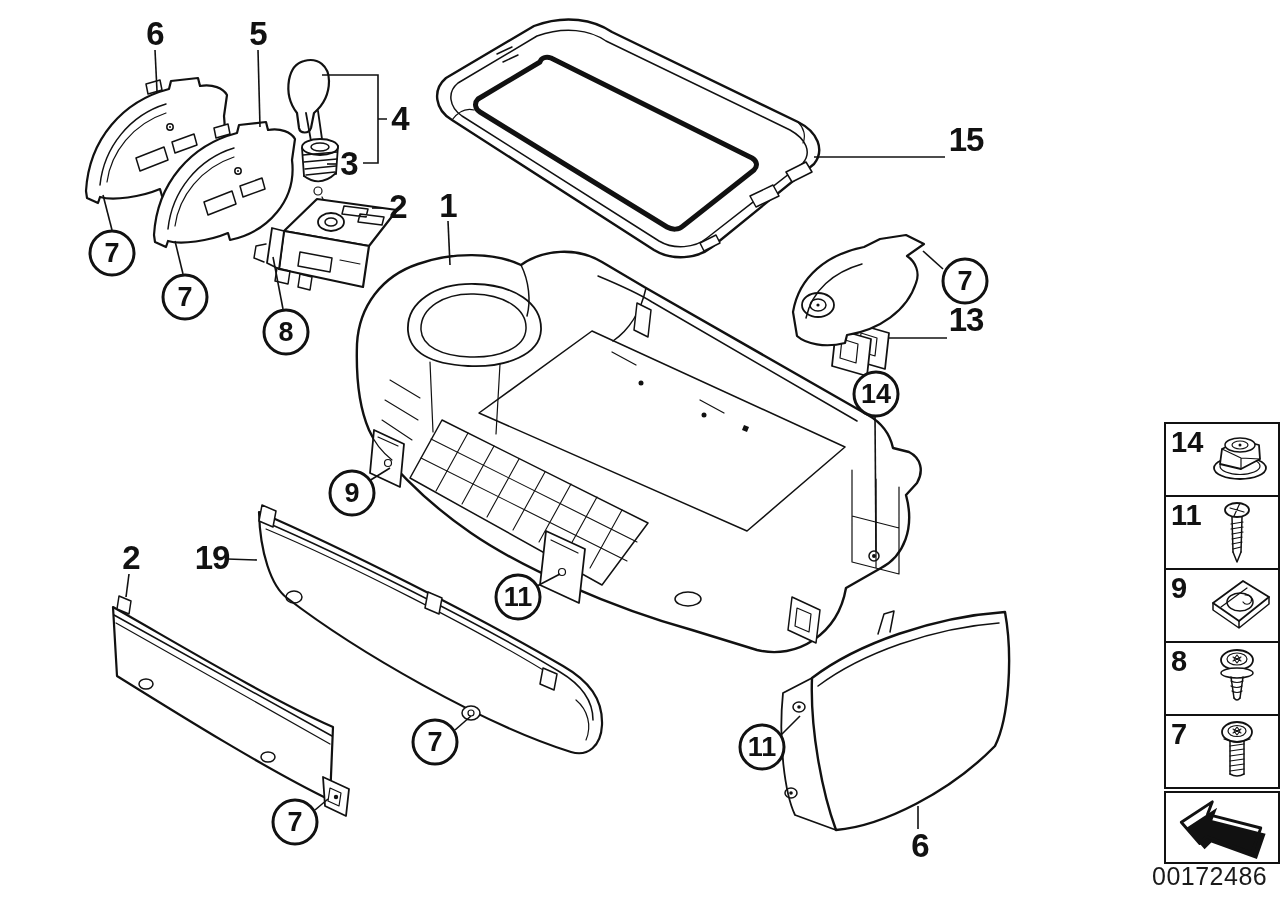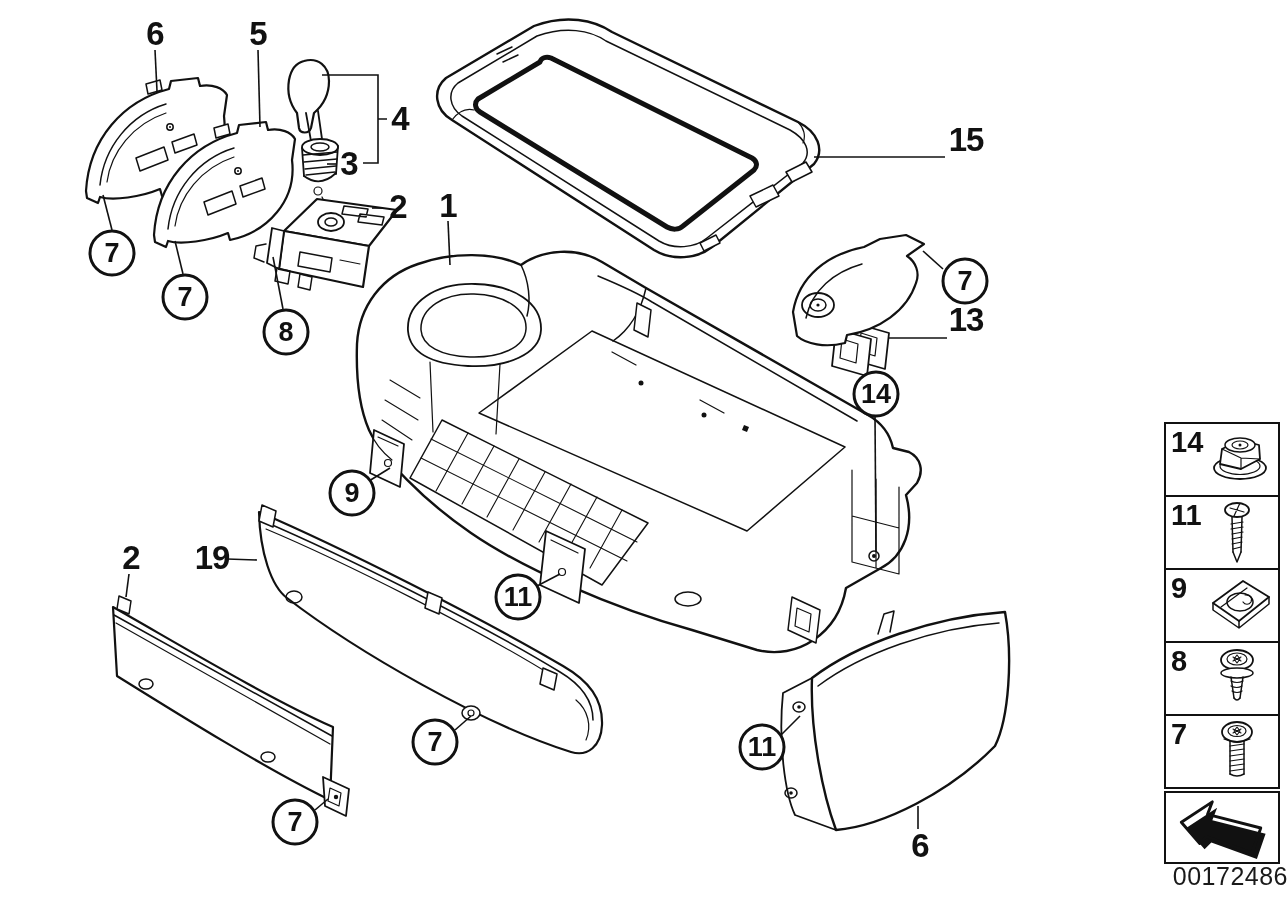--- a/index.html
+++ b/index.html
@@ -19,21 +19,21 @@
           border:3px solid #111;border-radius:50%;background:#fff;display:flex;
           align-items:center;justify-content:center;font-weight:700;font-size:27px}
   
   .legend{position:absolute;left:1164px;top:422px;width:112px;border:2px solid #111;background:#fff}
   .lg-row{height:71px;border-bottom:2px solid #111;display:flex;align-items:flex-start}
   .lg-row:last-child{border-bottom:none}
   .lg-num{font-weight:700;font-size:29px;padding:2px 0 0 5px;width:38px;flex:none}
   .lg-ic{margin-top:3px}
   .arrowbox{position:absolute;left:1164px;top:791px;width:112px;height:69px;border:2px solid #111;
             display:flex;align-items:center;justify-content:center;background:#fff}
-  .img-no{position:absolute;left:1152px;top:862px;width:136px;text-align:right;
+  .img-no{position:absolute;left:1152px;top:862px;width:136px;text-align:left;
           font-size:25px;letter-spacing:.5px;color:#1a1a1a}
 </style>
 </head>
 <body>
 
 <div class="stage">
 
   <svg class="art" width="1288" height="910" viewBox="0 0 1288 910">
 
     <g>

